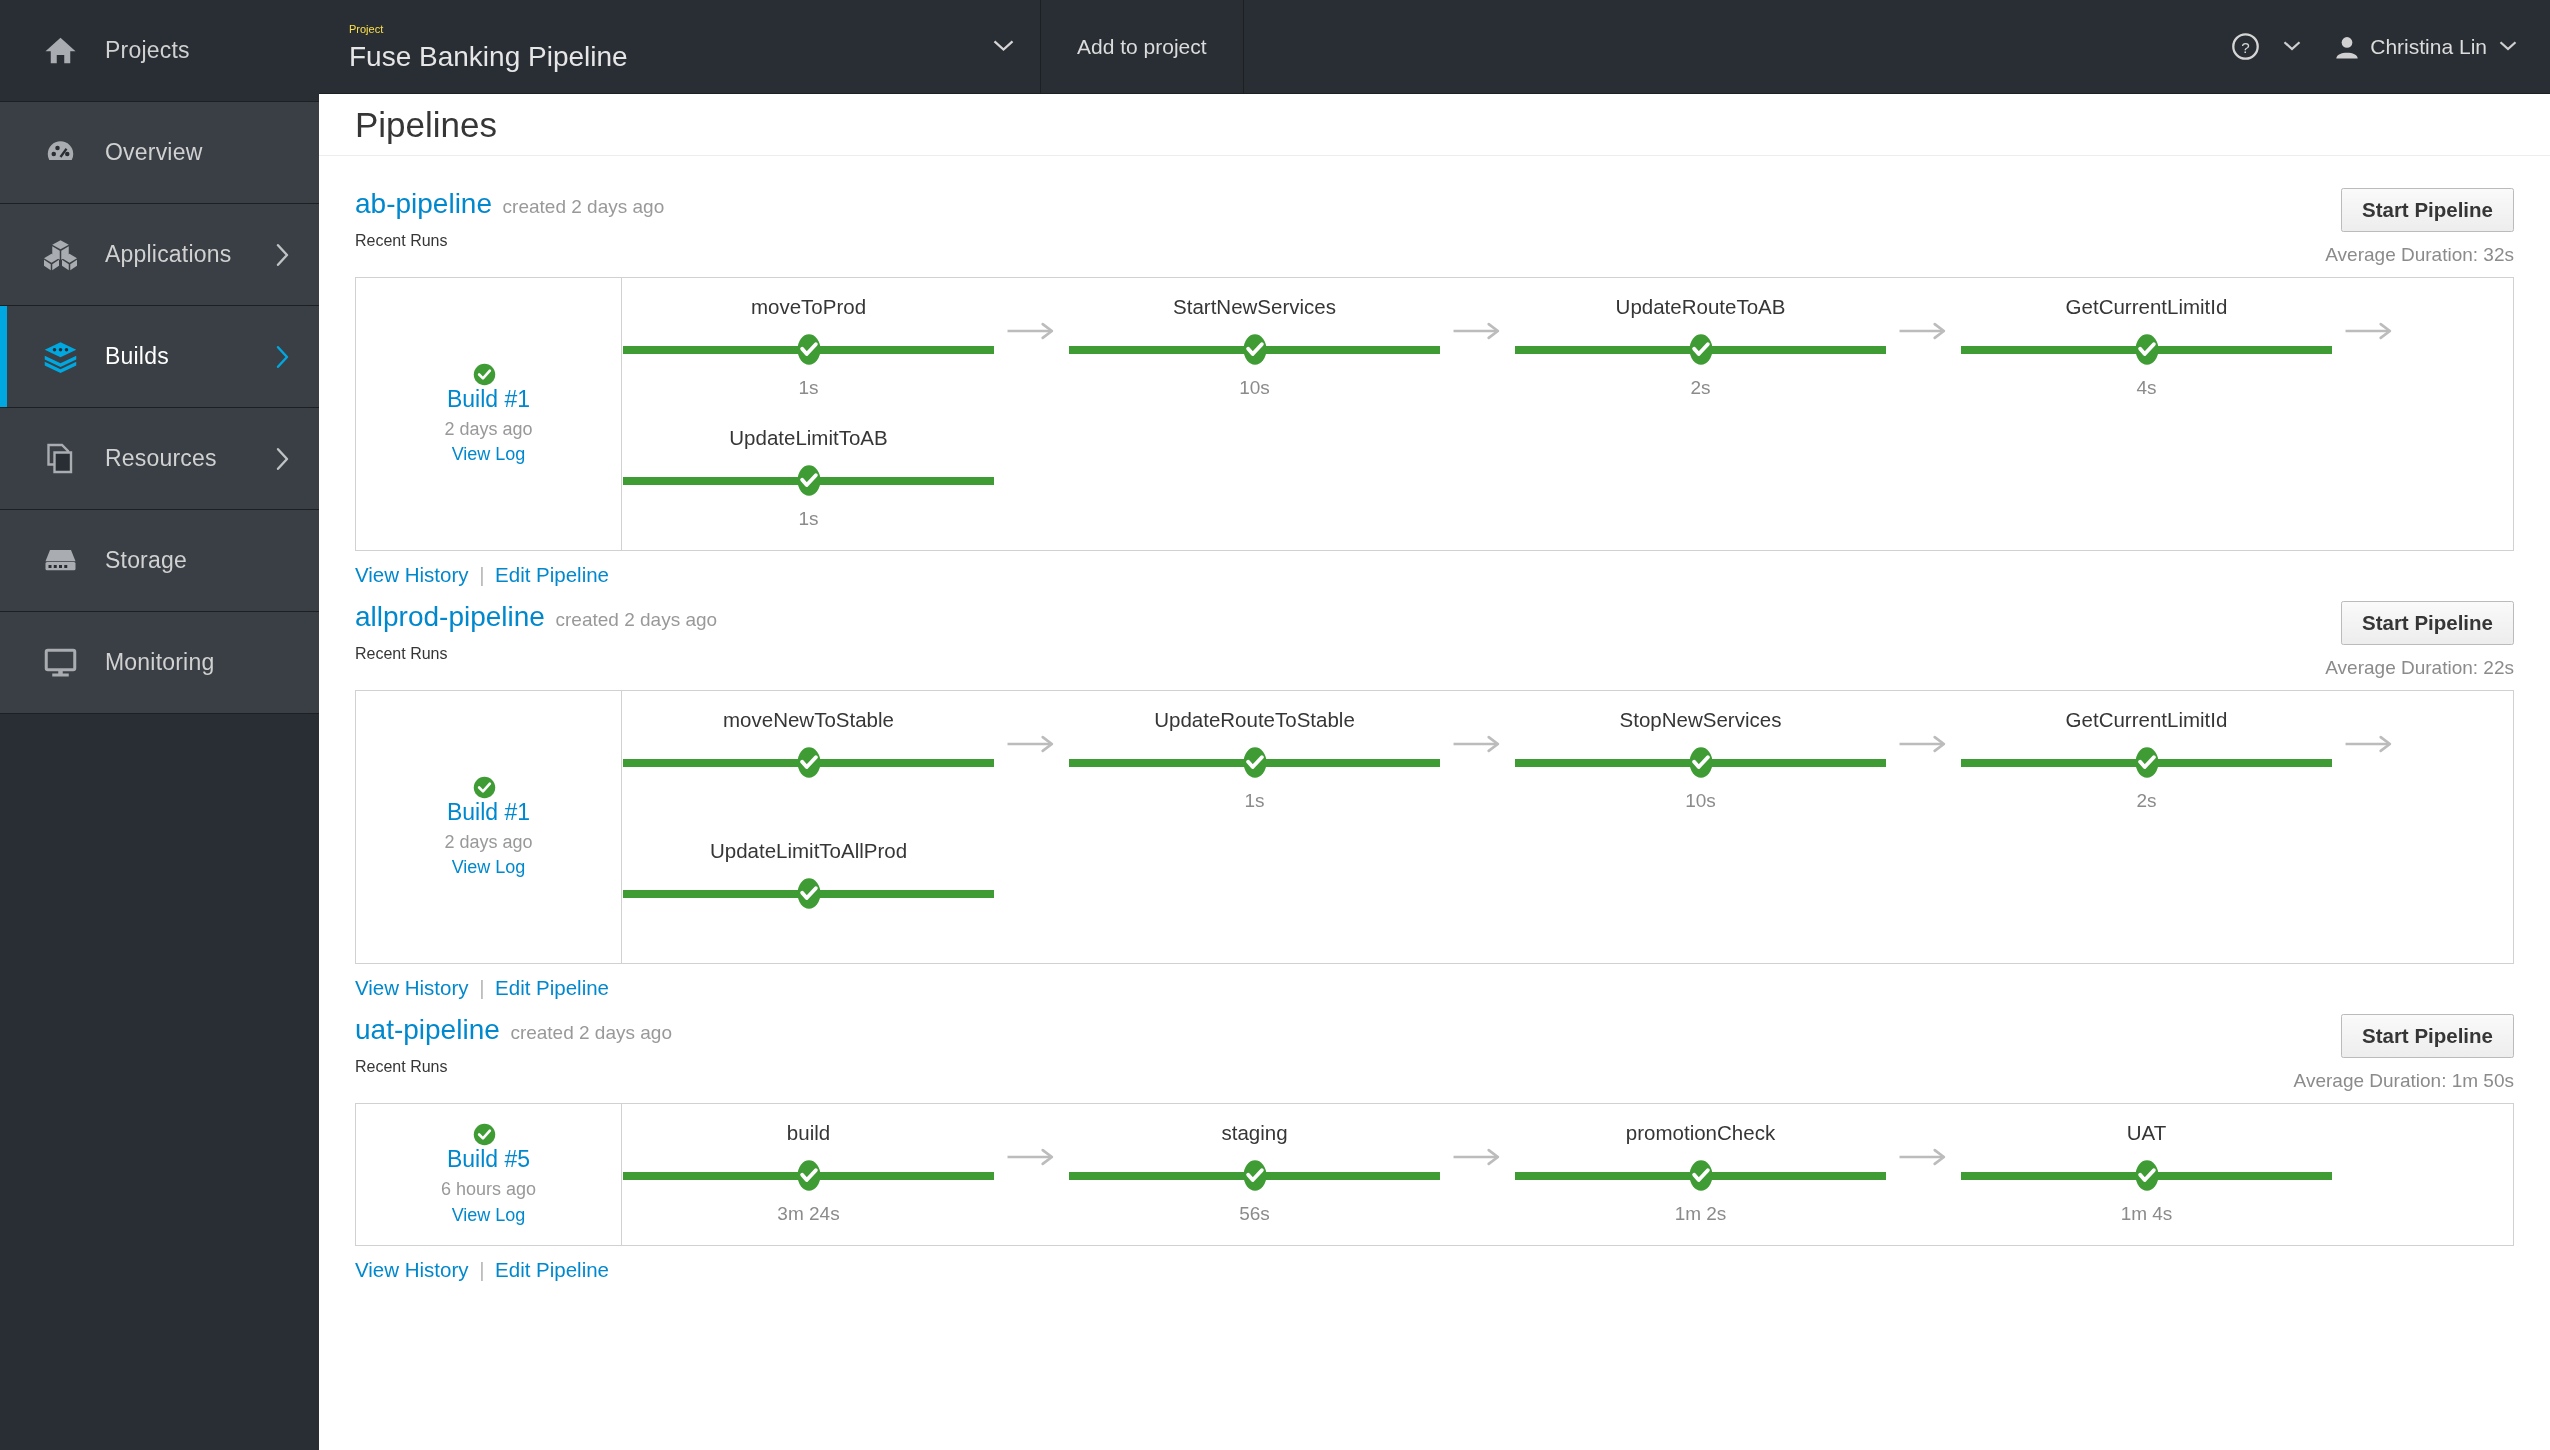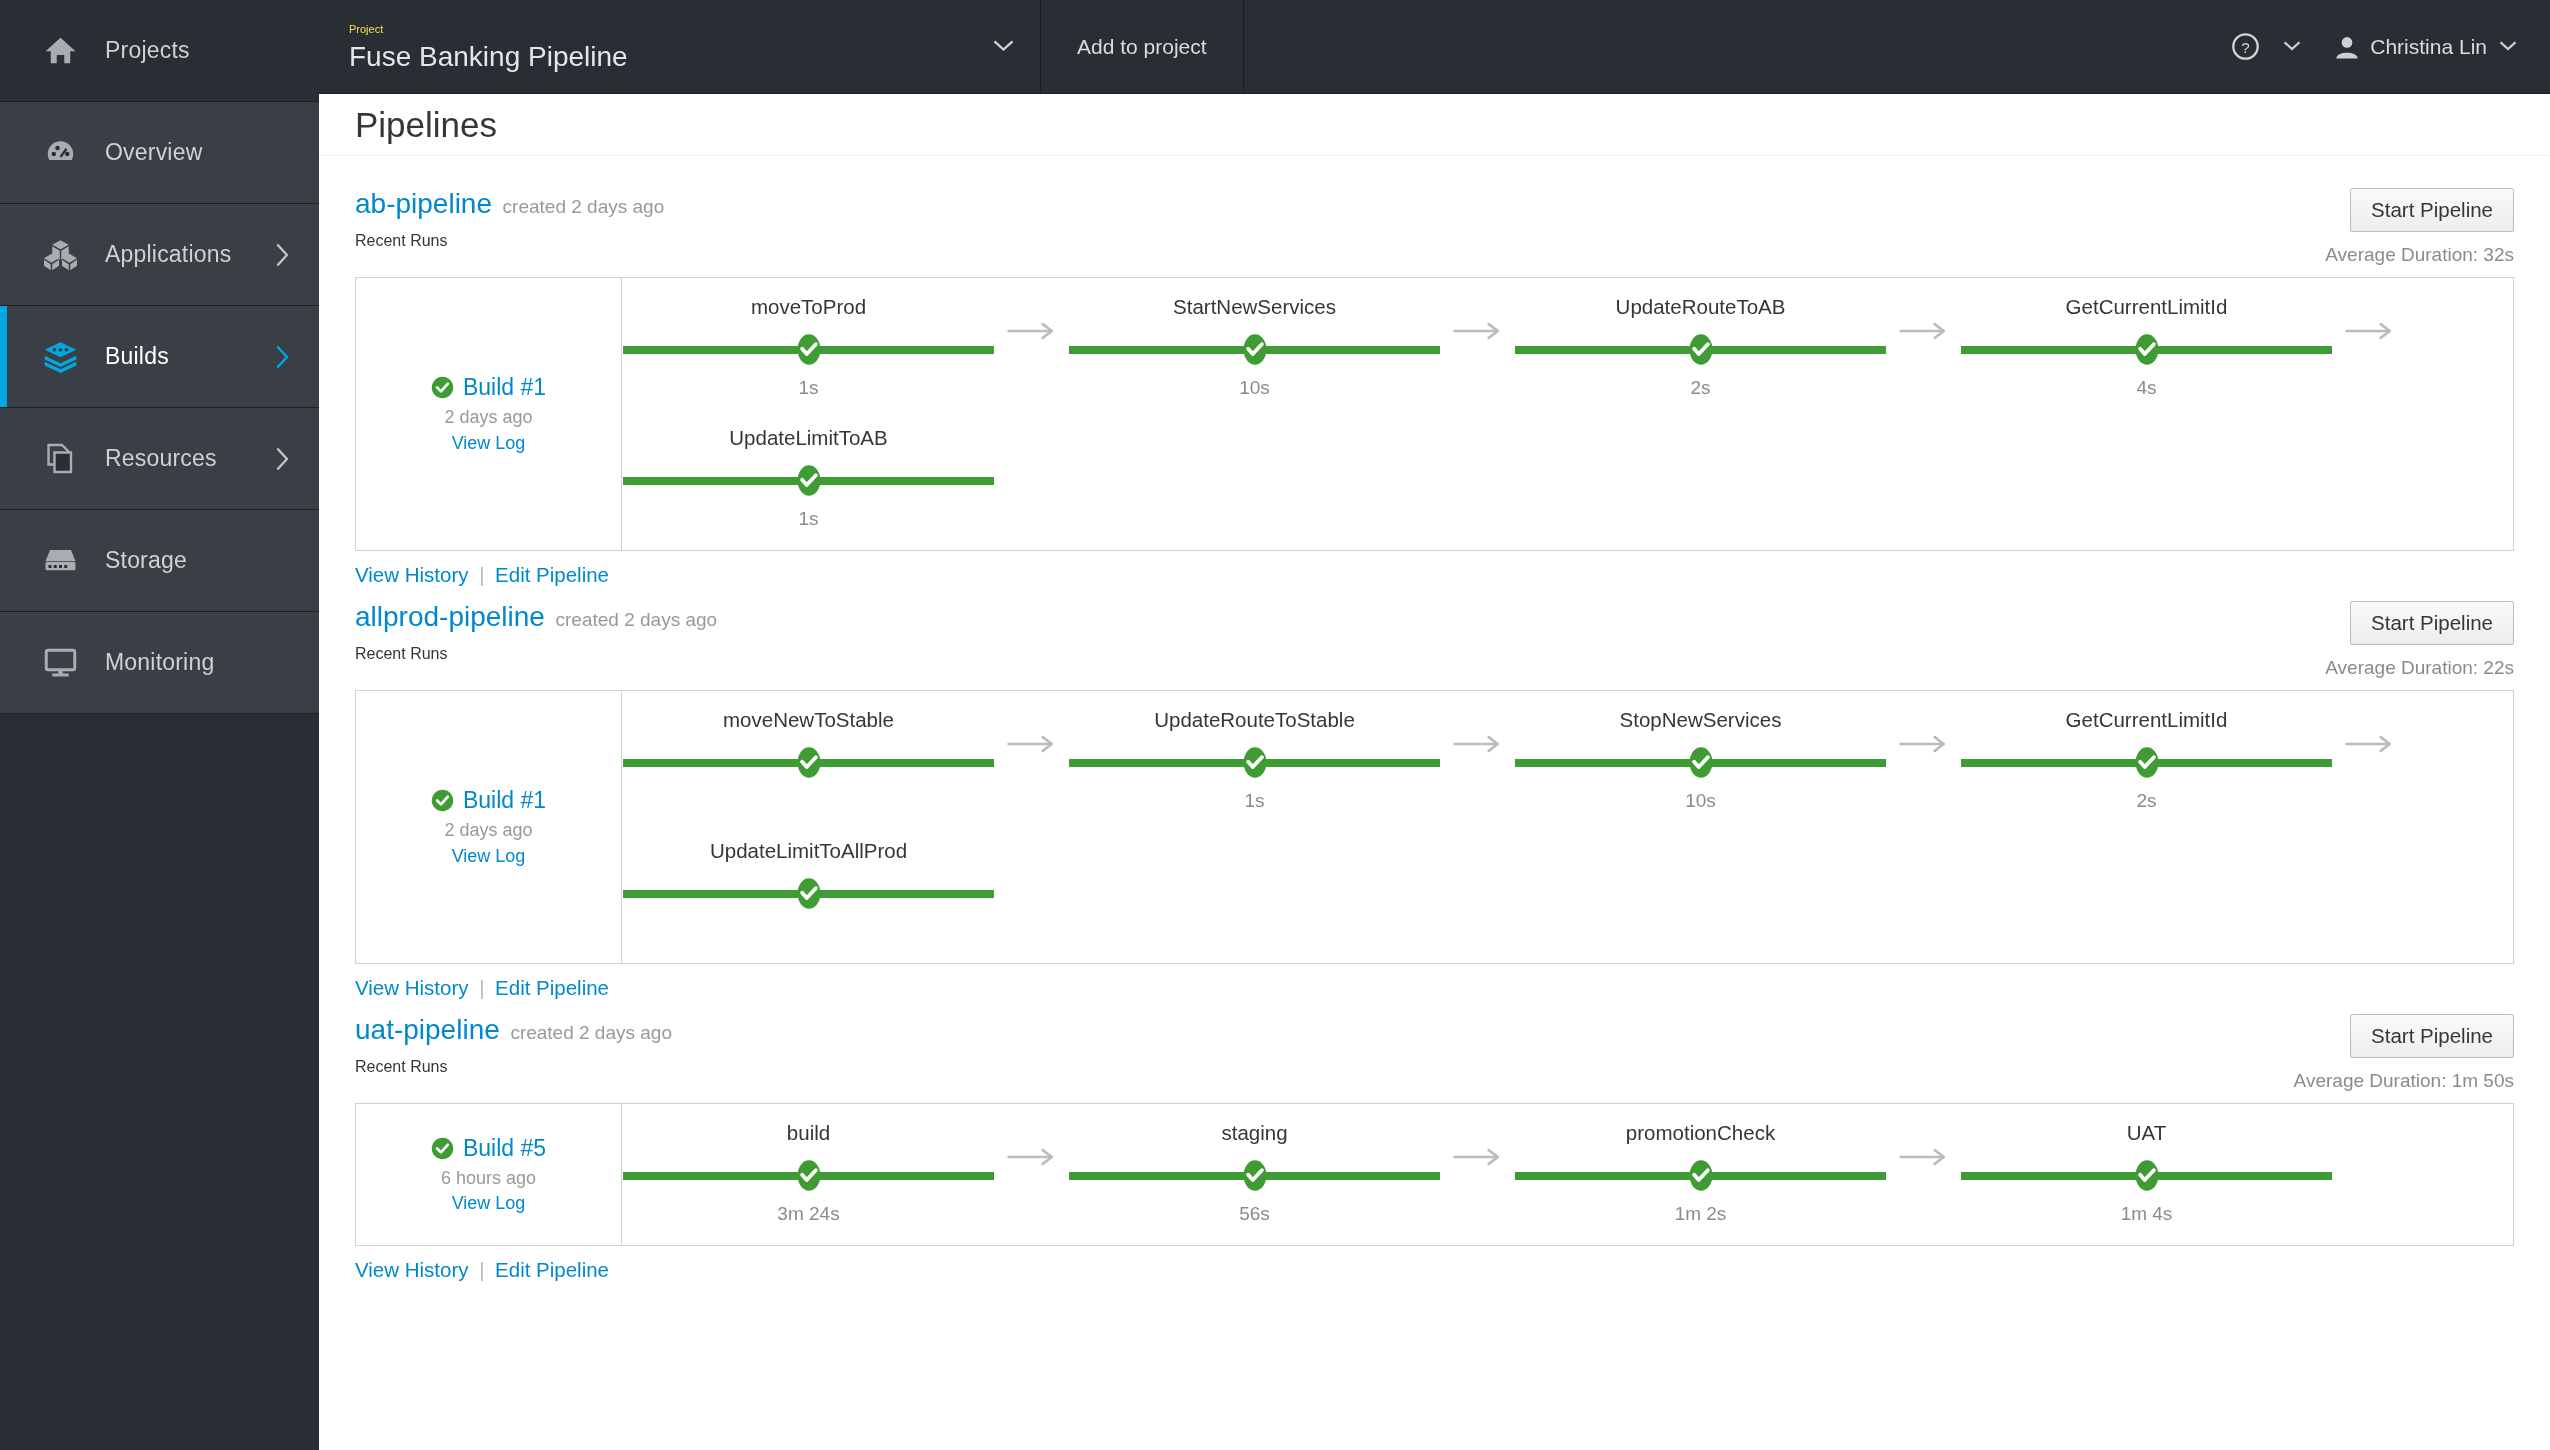--- a/index.html
+++ b/index.html
@@ -108,42 +108,42 @@
   .pl-name { color: #0088ce; font-size: 28px; font-weight: 300; cursor: pointer; }
   .pl-created { color: #999999; font-size: 19px; margin-left: 10.6px; }
   .pl-recent { color: #363636; font-size: 16px; margin-top: 12px; }
   .pl-head-right {
     flex: 0 0 auto; text-align: right;
     display: flex; flex-direction: column; align-items: flex-end;
   }
   .btn {
     background: linear-gradient(#fafafa, #ededed);
     border: 1.5px solid #bbbbbb; border-radius: 2.3px;
-    color: #363636; font-size: 20.5px; font-weight: normal;
+    color: #363636; font-size: 20.5px; font-weight: bold;
     padding: 9px 20px; cursor: pointer;
     font-family: "Liberation Sans", sans-serif;
   }
   .avg-dur { color: #8b8b8b; font-size: 19px; margin-top: 12px; text-align: center; }
 
   
   .runs {
     border: 1.5px solid #d1d1d1;
     display: flex;
     margin-top: 10.6px;
     background: #fff;
   }
   .run-info {
     width: 266px; flex: 0 0 266px;
     border-right: 1.5px solid #d1d1d1;
     display: flex; flex-direction: column;
     align-items: center; justify-content: center;
     padding: 15px 7.6px;
     text-align: center;
   }
-  .run-build { display: flex; align-items: center; justify-content: center; }
+  .run-build { display: flex; align-items: center; justify-content: center; flex-direction: column; }
   .run-check { margin-right: 9px; display: flex; align-items: center; }
   .run-build-label { color: #0088ce; font-size: 23px; cursor: pointer; }
   .run-time { color: #999999; font-size: 18px; margin-top: 6px; }
   .run-log { color: #0088ce; font-size: 18px; margin-top: 4.6px; cursor: pointer; }
 
   .stages { flex: 1 1 auto; padding: 16.7px 0 20px 0; min-width: 0; }
   .stage-row { display: flex; align-items: flex-start; }
   .stage-row + .stage-row { margin-top: 26px; }
   .stage {
     flex: 0 0 auto;

